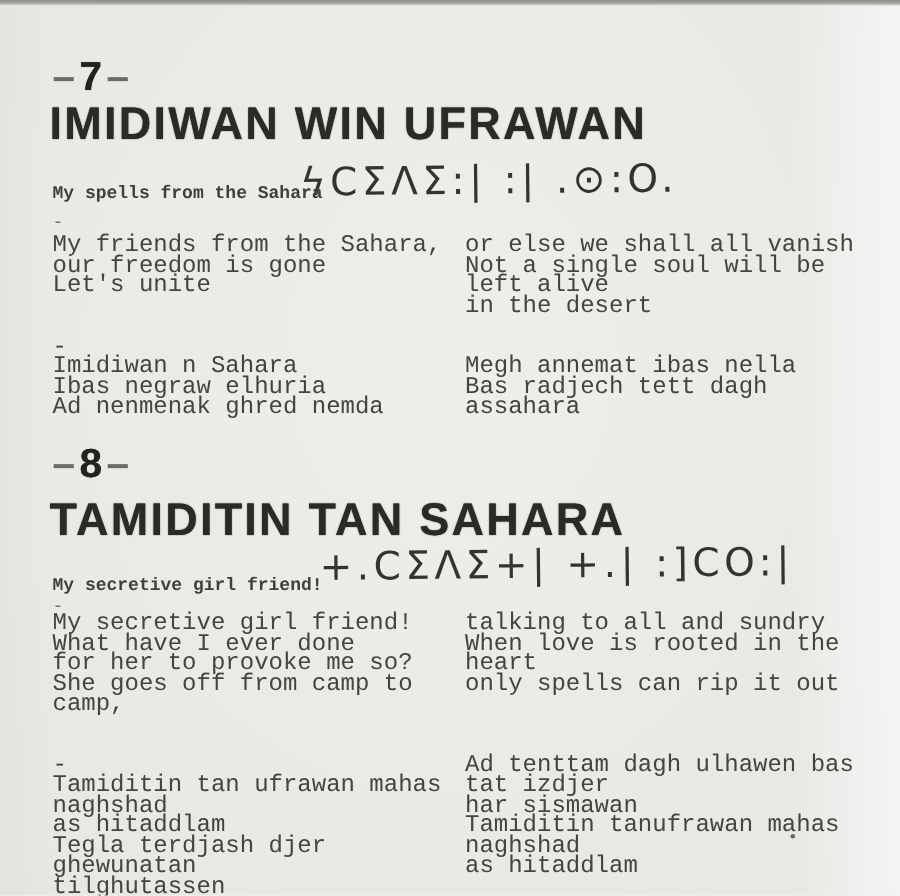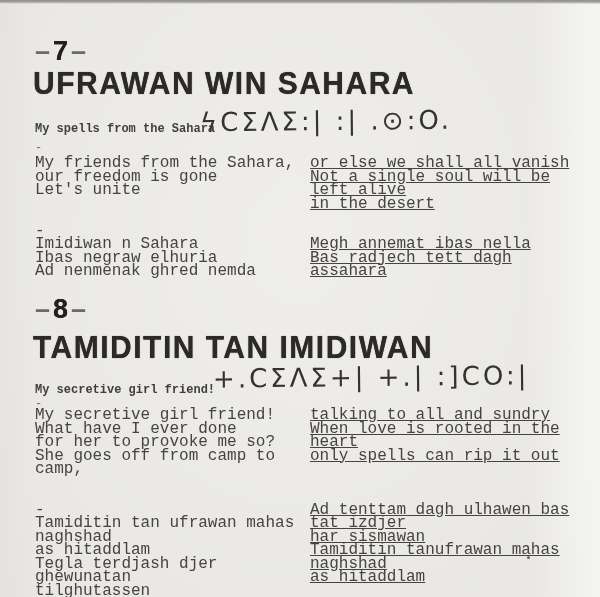--- a/index.html
+++ b/index.html
@@ -75,31 +75,31 @@
   .cols{position:absolute;left:0;width:560px;}
   .s7 .cols{top:119px;}
   .s8 .cols{top:113px;}
   .col{
     position:absolute;top:0;
     font-size:16px;line-height:13.5px;
     white-space:pre-line;
     color:#45443f;
   }
   .col.left{left:0;width:272px;}
-  .col.right{left:275px;width:285px;text-decoration:underline;}
+  .col.right{left:275px;width:285px;}
 </style>
 </head>
 <body>
 
 <div class="page">
   <div class="scan-edge"></div>
 
   <section class="song s7">
     <div class="num"><span class="ndash">–</span><span>7</span><span class="ndash">–</span></div>
-    <h1 class="title">UFRAWAN WIN SAHARA</h1>
+    <h1 class="title">IMIDIWAN WIN UFRAWAN</h1>
     <div class="tifinagh">ϟCΣΛΣ:| :| .⊙:O.</div>
     <div class="subtitle">My spells from the Sahara</div>
     <div class="sub-dash">-</div>
     <div class="cols">
       <div class="col left">My friends from the Sahara,
 our freedom is gone
 Let's unite
 
 
 -
@@ -111,21 +111,21 @@
 in the desert
 
 
 Megh annemat ibas nella
 Bas radjech tett dagh assahara</div>
     </div>
   </section>
 
   <section class="song s8">
     <div class="num"><span class="ndash">–</span><span>8</span><span class="ndash">–</span></div>
-    <h1 class="title">TAMIDITIN TAN IMIDIWAN</h1>
+    <h1 class="title">TAMIDITIN TAN SAHARA</h1>
     <div class="tifinagh">+.CΣΛΣ+| +.| :]CO:|</div>
     <div class="subtitle">My secretive girl friend!</div>
     <div class="sub-dash">-</div>
     <div class="cols">
       <div class="col left">My secretive girl friend!
 What have I ever done
 for her to provoke me so?
 She goes off from camp to camp,
 
 

